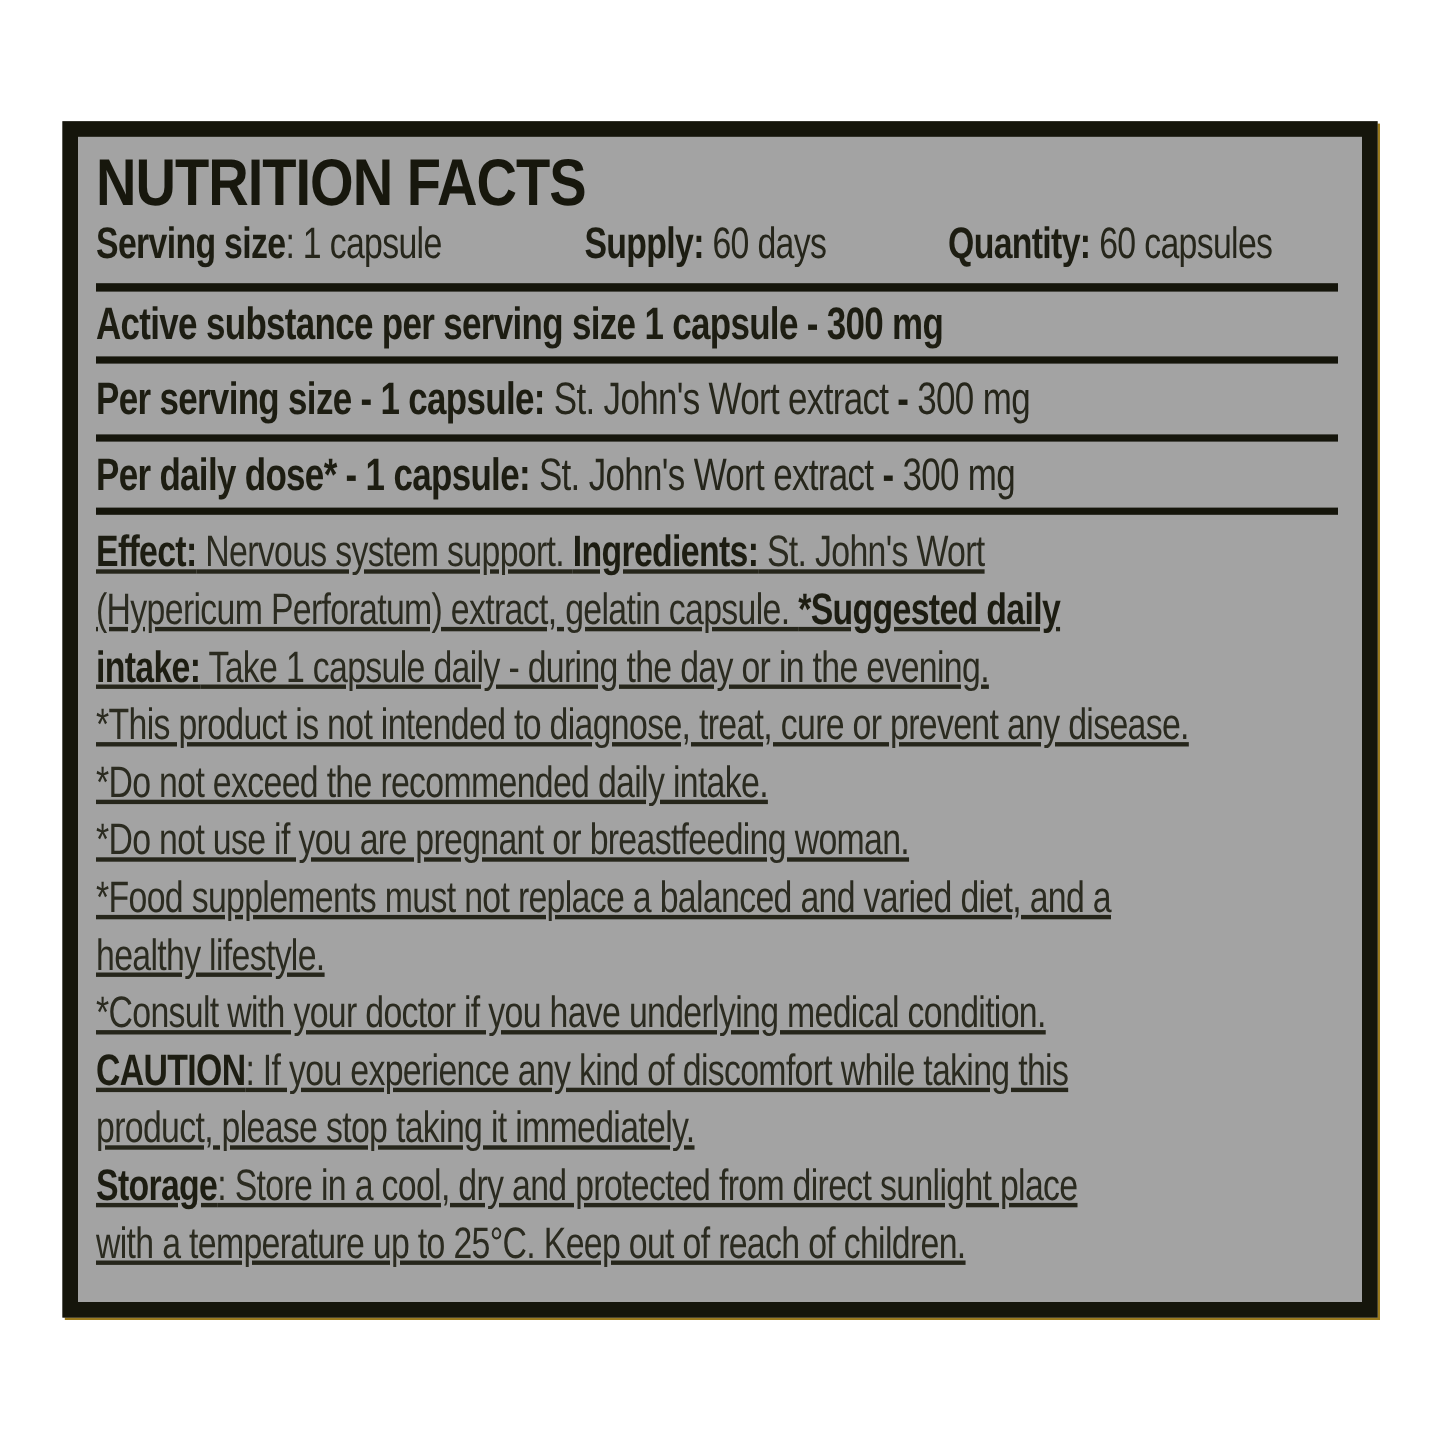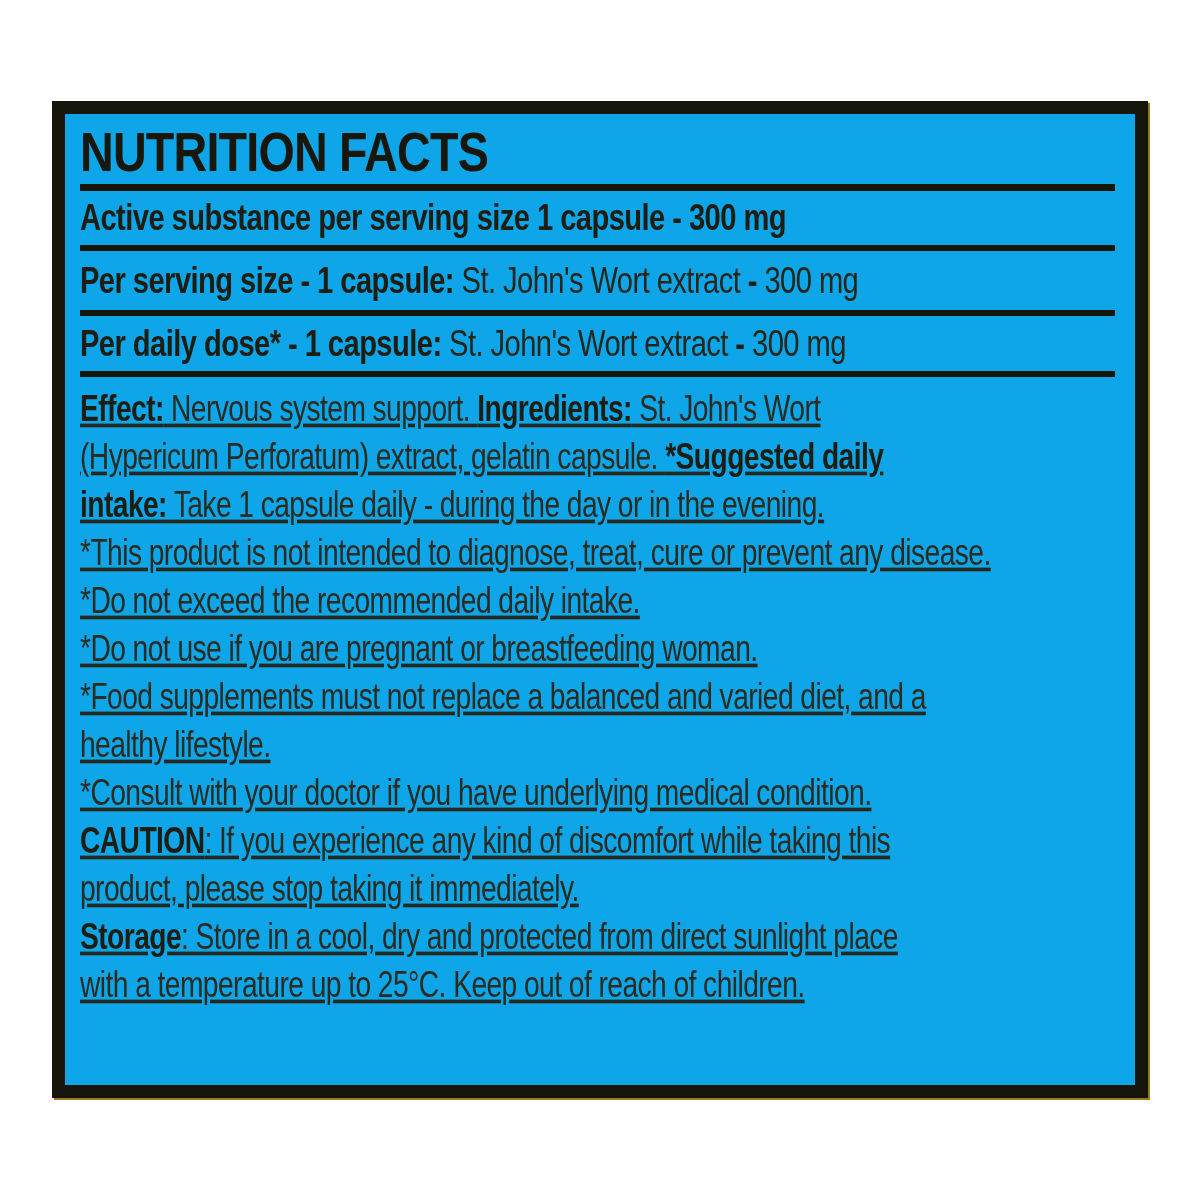--- a/index.html
+++ b/index.html
@@ -16,21 +16,21 @@
     overflow: hidden;
   }
   .label {
     position: absolute;
     left: 52px;
     top: 101px;
     width: 1096px;
     height: 997px;
     box-sizing: border-box;
     border: 13px solid #15150b;
-    background: #0ea5e9;
+    background: #a3a3a3;
     box-shadow: 2px 2px 0 #9a7a1e; 
   }
   .content {
     padding: 12px 20px 0 15px;
   }
   h1.title {
     margin: 0;
     font-size: 55px;
     line-height: 52px;
     font-weight: 700;
@@ -92,20 +92,25 @@
   }
 </style>
 </head>
 <body>
 
 <div class="label">
   <div class="content">
 
     <h1 class="title">NUTRITION FACTS</h1>
 
+    <div class="info-row">
+      <span class="info i0 tline"><span class="b">Serving size</span><span>: 1 capsule</span></span>
+      <span class="info i1 tline"><span class="b">Supply:</span><span> 60 days</span></span>
+      <span class="info i2 tline"><span class="b">Quantity:</span><span> 60 capsules</span></span>
+    </div>
 
     <div class="rule first"></div>
 
     <div class="rrow r1 tline"><span class="b">Active substance per serving size 1 capsule - 300 mg</span></div>
 
     <div class="rule"></div>
 
     <div class="rrow r2 tline"><span class="b">Per serving size - 1 capsule:</span><span> St. John's Wort extract </span><span class="b">- </span><span>300 mg</span></div>
 
     <div class="rule"></div>

